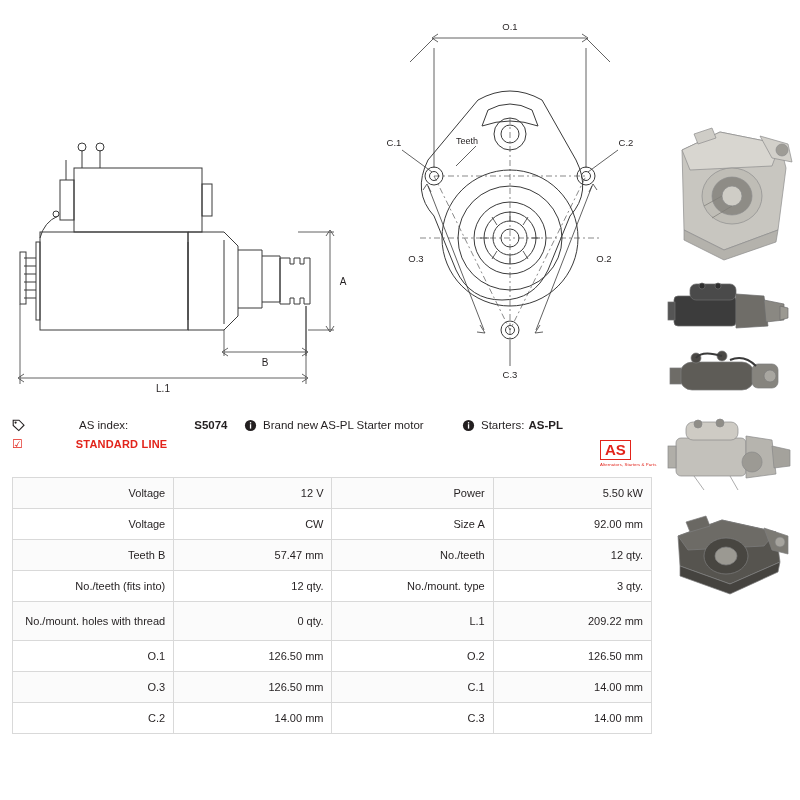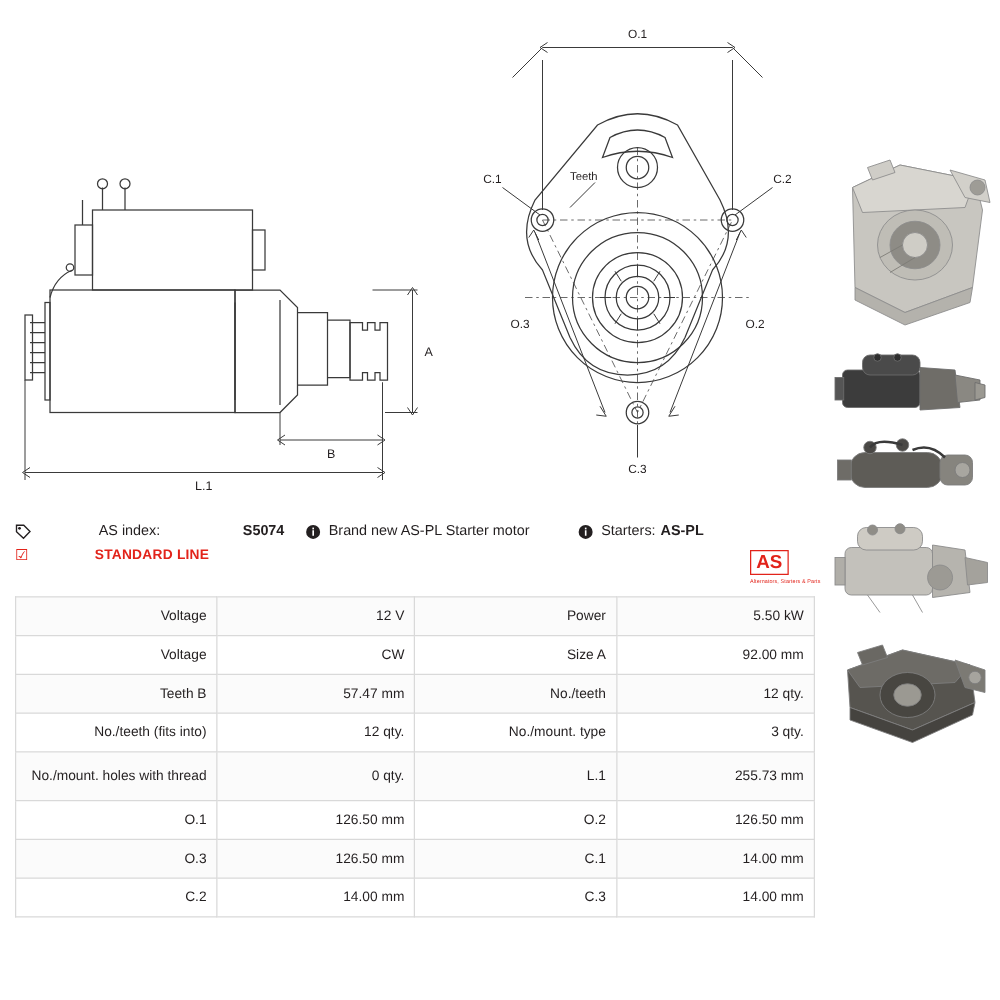--- a/index.html
+++ b/index.html
@@ -348,21 +348,21 @@
       <tr>
         <td class="k">No./teeth (fits into)</td>
         <td class="v">12 qty.</td>
         <td class="k">No./mount. type</td>
         <td class="v">3 qty.</td>
       </tr>
       <tr>
         <td class="k tall">No./mount. holes with thread</td>
         <td class="v tall">0 qty.</td>
         <td class="k tall">L.1</td>
-        <td class="v tall">255.73 mm</td>
+        <td class="v tall">209.22 mm</td>
       </tr>
       <tr>
         <td class="k">O.1</td>
         <td class="v">126.50 mm</td>
         <td class="k">O.2</td>
         <td class="v">126.50 mm</td>
       </tr>
       <tr>
         <td class="k">O.3</td>
         <td class="v">126.50 mm</td>

